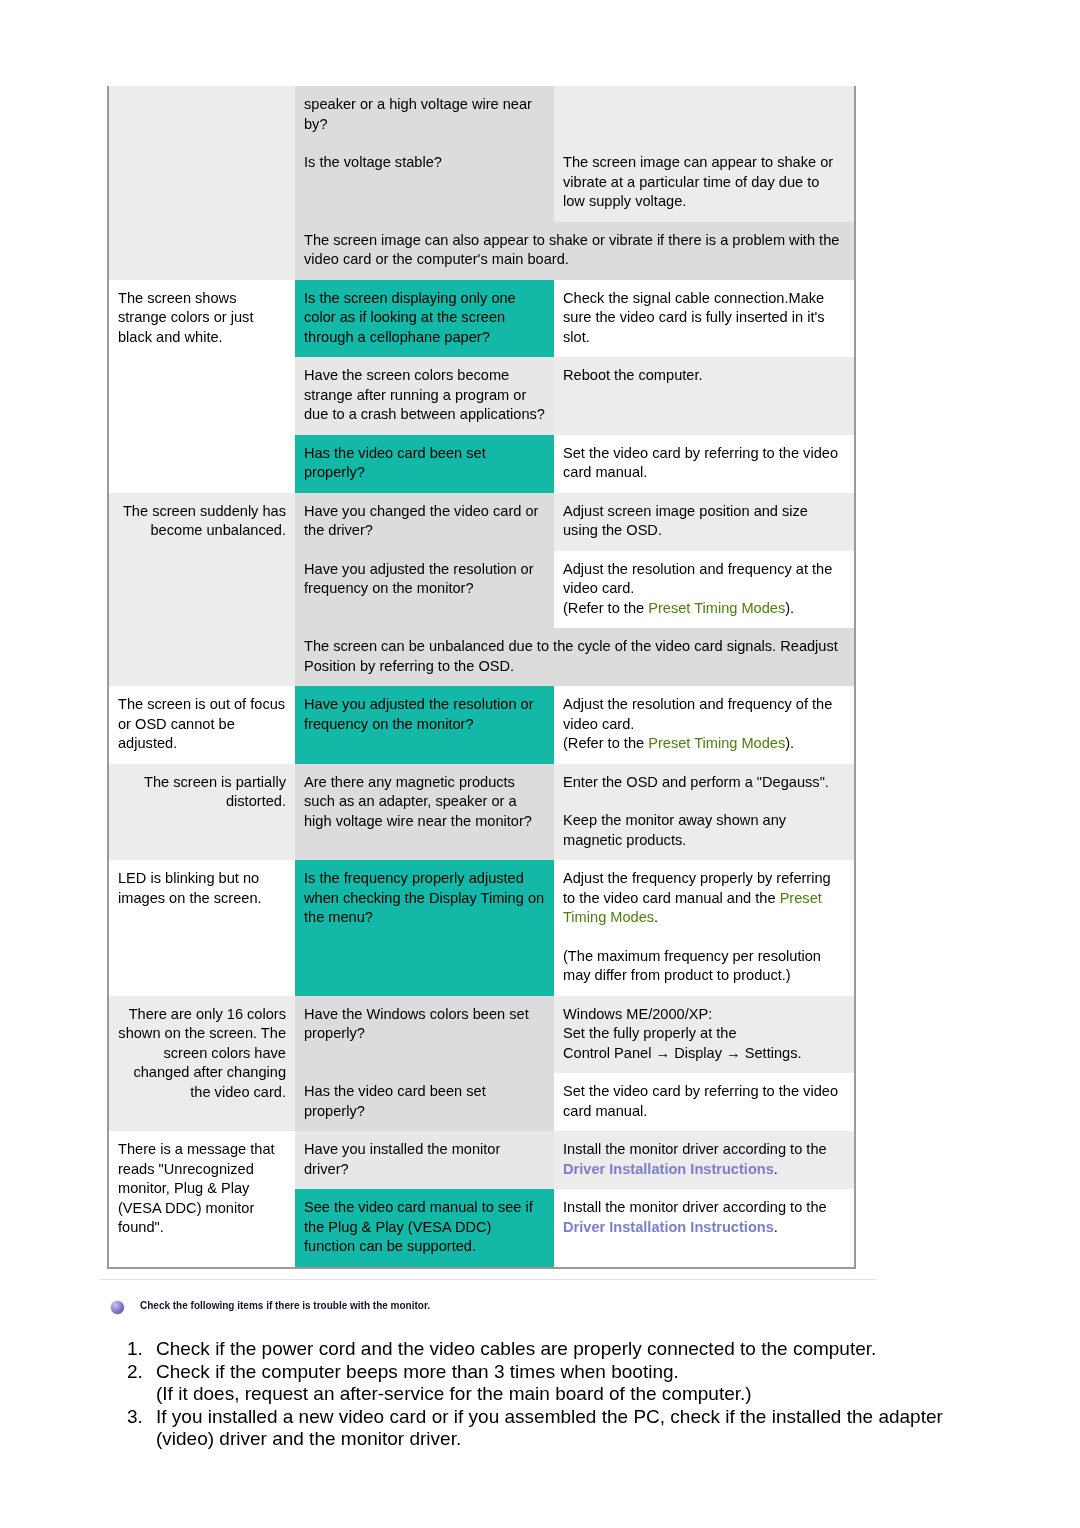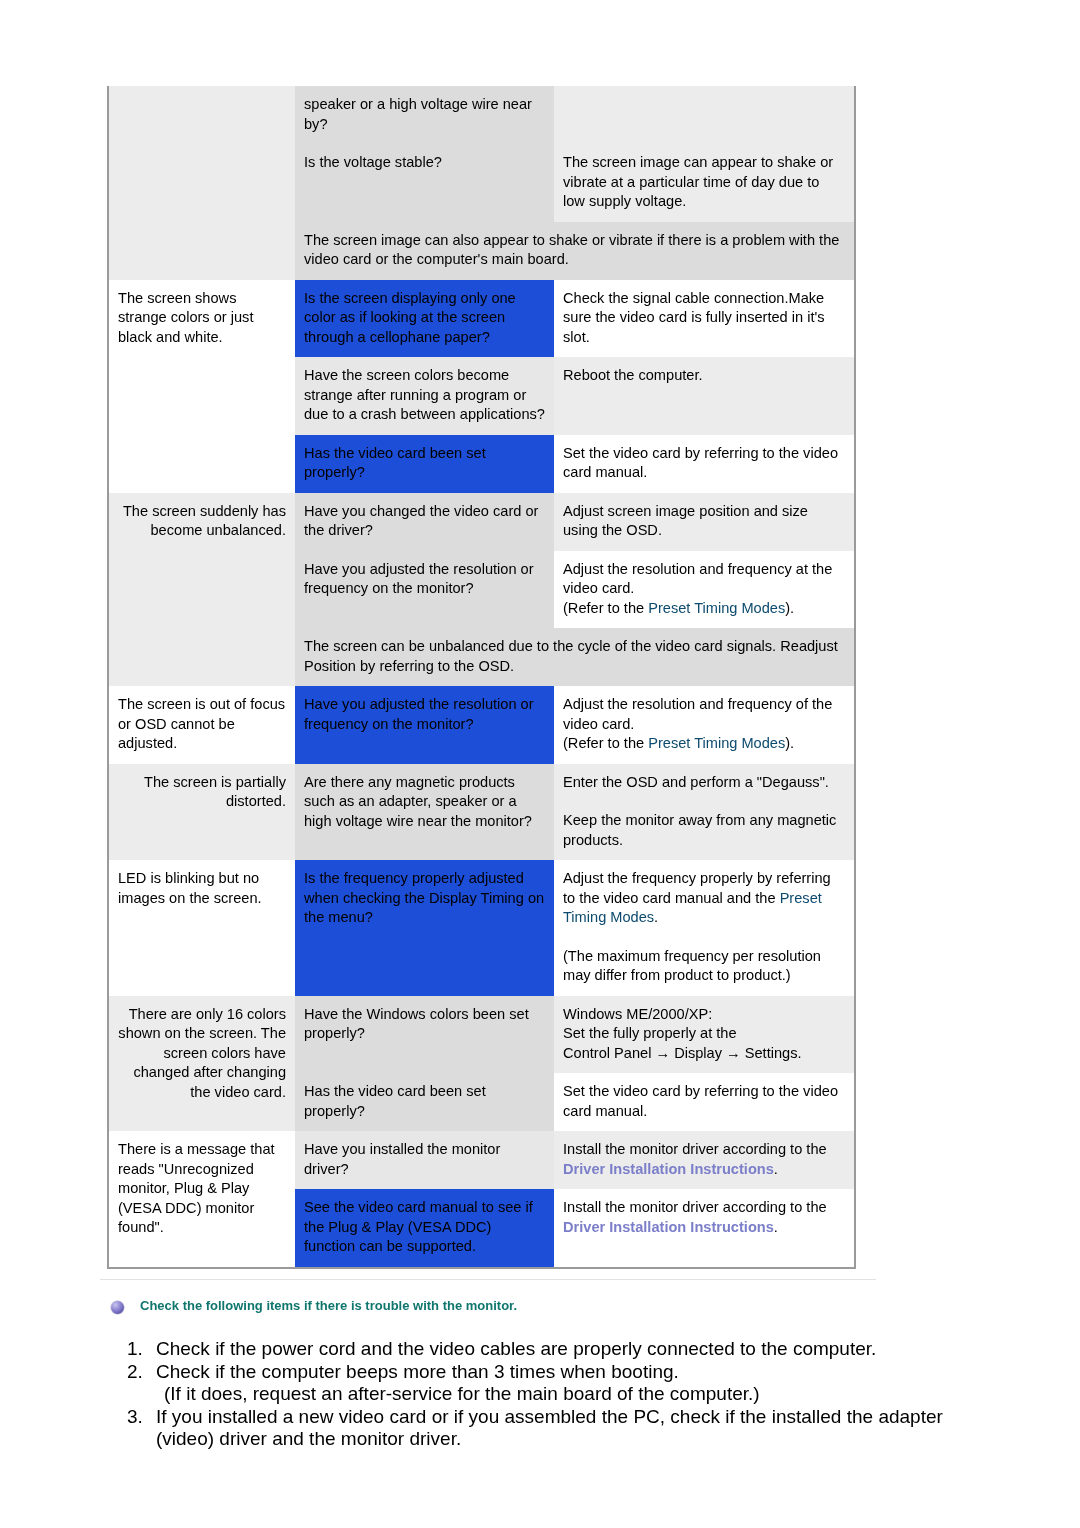--- a/index.html
+++ b/index.html
@@ -51,31 +51,31 @@
   col.c2 { width: 259px; }
   col.c3 { width: 300px; }
 
   
   tr.band-a td.sym   { background: #ececec; text-align: right; }
   tr.band-a td.chk   { background: #dcdcdc; }
   tr.band-a td.sol   { background: #ececec; }
   tr.band-a td.full  { background: #dcdcdc; }
 
   tr.band-b td.sym   { background: #ffffff; }
-  tr.band-b td.chk   { background: #1d4ed8; }
+  tr.band-b td.chk   { background: #14b8a6; }
   tr.band-b td.sol   { background: #ffffff; }
 
   
   td.sym { }
 
   td.chk  { }
   td.sol  { }
   td.full { }
 
-  .link      { color: #0c4a6e; }
+  .link      { color: #4d7c0f; }
   .link-alt  { color: #7b7ec8; font-weight: bold; }
   .bold      { font-weight: normal; }
   .nl        { display: block; }
   .gap       { display: block; height: 19px; }
 
   
   .divider {
     position: absolute;
     left: 100px;
     top: 1279px;
@@ -87,24 +87,24 @@
   .foot {
     position: absolute;
     left: 107px;
     top: 1296px;
     width: 880px;
   }
 
   .foot-head {
     position: relative;
     padding-left: 33px;
-    font-size: 13px;
+    font-size: 10px;
     font-weight: bold;
     line-height: 20px;
-    color: #0f766e;
+    color: #0f172a;
   }
   .bullet-icon {
     position: absolute;
     left: 4px;
     top: 5px;
     width: 13px;
     height: 13px;
     border-radius: 50%;
     background: radial-gradient(circle at 34% 30%, #c9c6ec 0%, #8d86d3 42%, #5b52a8 78%, #453f86 100%);
     box-shadow: 0 0 0 0.5px rgba(80,70,140,0.45);
@@ -115,21 +115,20 @@
     padding-left: 41px;
     font-size: 19px;
     line-height: 22.5px;
   }
   ol.foot-list li {
     padding-left: 8px;
     margin: 0;
   }
   ol.foot-list li span.sub {
     display: block;
-    margin-left: 8px;
   }
 </style>
 </head>
 <body>
 
 <div class="page">
 
   <div class="tbl-wrap">
     <table class="ts">
       <colgroup>
@@ -190,21 +189,21 @@
             <span class="nl"><span>(Refer to the </span><span class="link">Preset Timing Modes</span><span>).</span></span>
           </td>
         </tr>
 
         <tr class="band-a">
           <td class="sym">The screen is partially distorted.</td>
           <td class="chk">Are there any magnetic products such as an adapter, speaker or a high voltage wire near the monitor?</td>
           <td class="sol">
             <span class="nl">Enter the OSD and perform a "Degauss".</span>
             <span class="gap"></span>
-            <span class="nl">Keep the monitor away from any magnetic products.</span>
+            <span class="nl">Keep the monitor away shown any magnetic products.</span>
           </td>
         </tr>
 
         <tr class="band-b">
           <td class="sym">LED is blinking but no images on the screen.</td>
           <td class="chk">Is the frequency properly adjusted when checking the Display Timing on the menu?</td>
           <td class="sol">
             <span class="nl"><span>Adjust the frequency properly by referring to the video card manual and the </span><span class="link">Preset Timing Modes</span><span>.</span></span>
             <span class="gap"></span>
             <span class="nl">(The maximum frequency per resolution may differ from product to product.)</span>

